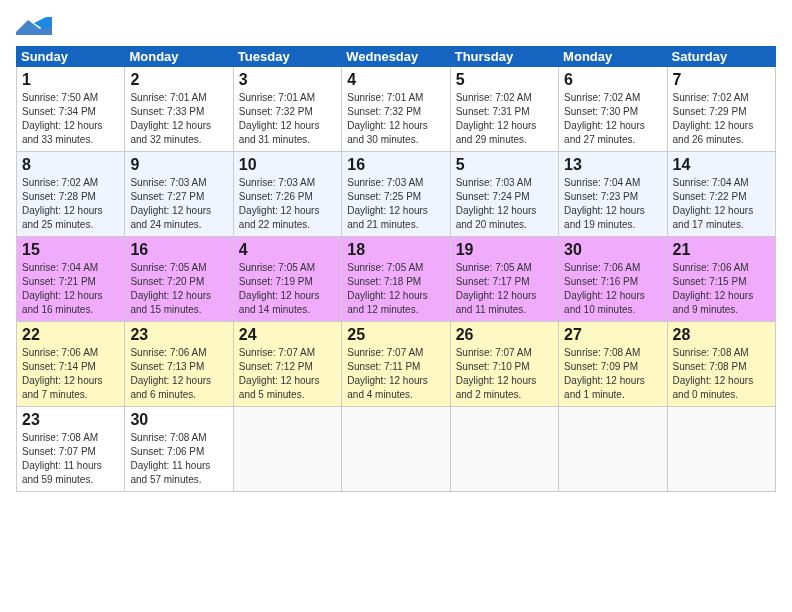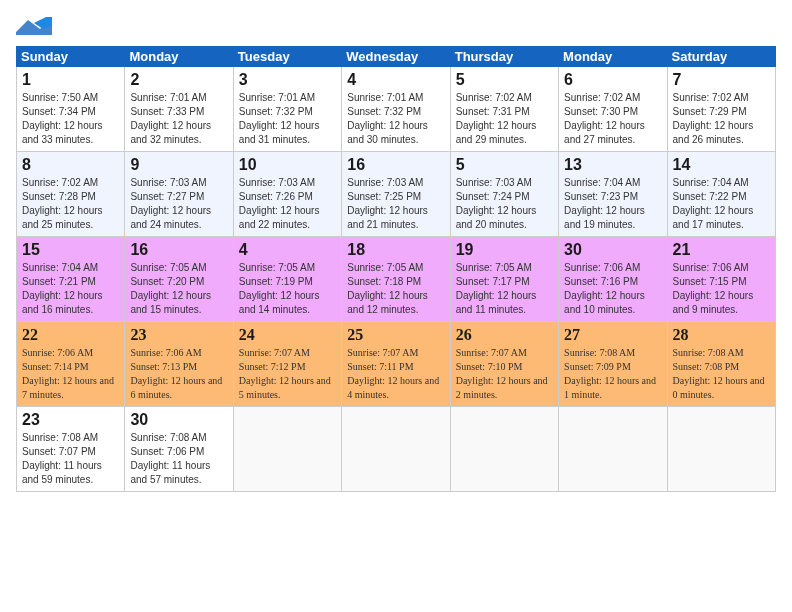--- a/index.html
+++ b/index.html
@@ -233,21 +233,21 @@
 Sunset: 7:16 PM
 Daylight: 12 hours and 10 minutes.</div>
         </td>
         <td>
           <span class="day-number">21</span>
           <div class="day-info" style="white-space: pre-line;">Sunrise: 7:06 AM
 Sunset: 7:15 PM
 Daylight: 12 hours and 9 minutes.</div>
         </td>
       </tr>
-      <tr style="background: #fdba74; font-family: Liberation Serif, serif;">
+      <tr style="background: #fef9c3;">
         <td>
           <span class="day-number">22</span>
           <div class="day-info" style="white-space: pre-line;">Sunrise: 7:06 AM
 Sunset: 7:14 PM
 Daylight: 12 hours and 7 minutes.</div>
         </td>
         <td>
           <span class="day-number">23</span>
           <div class="day-info" style="white-space: pre-line;">Sunrise: 7:06 AM
 Sunset: 7:13 PM

